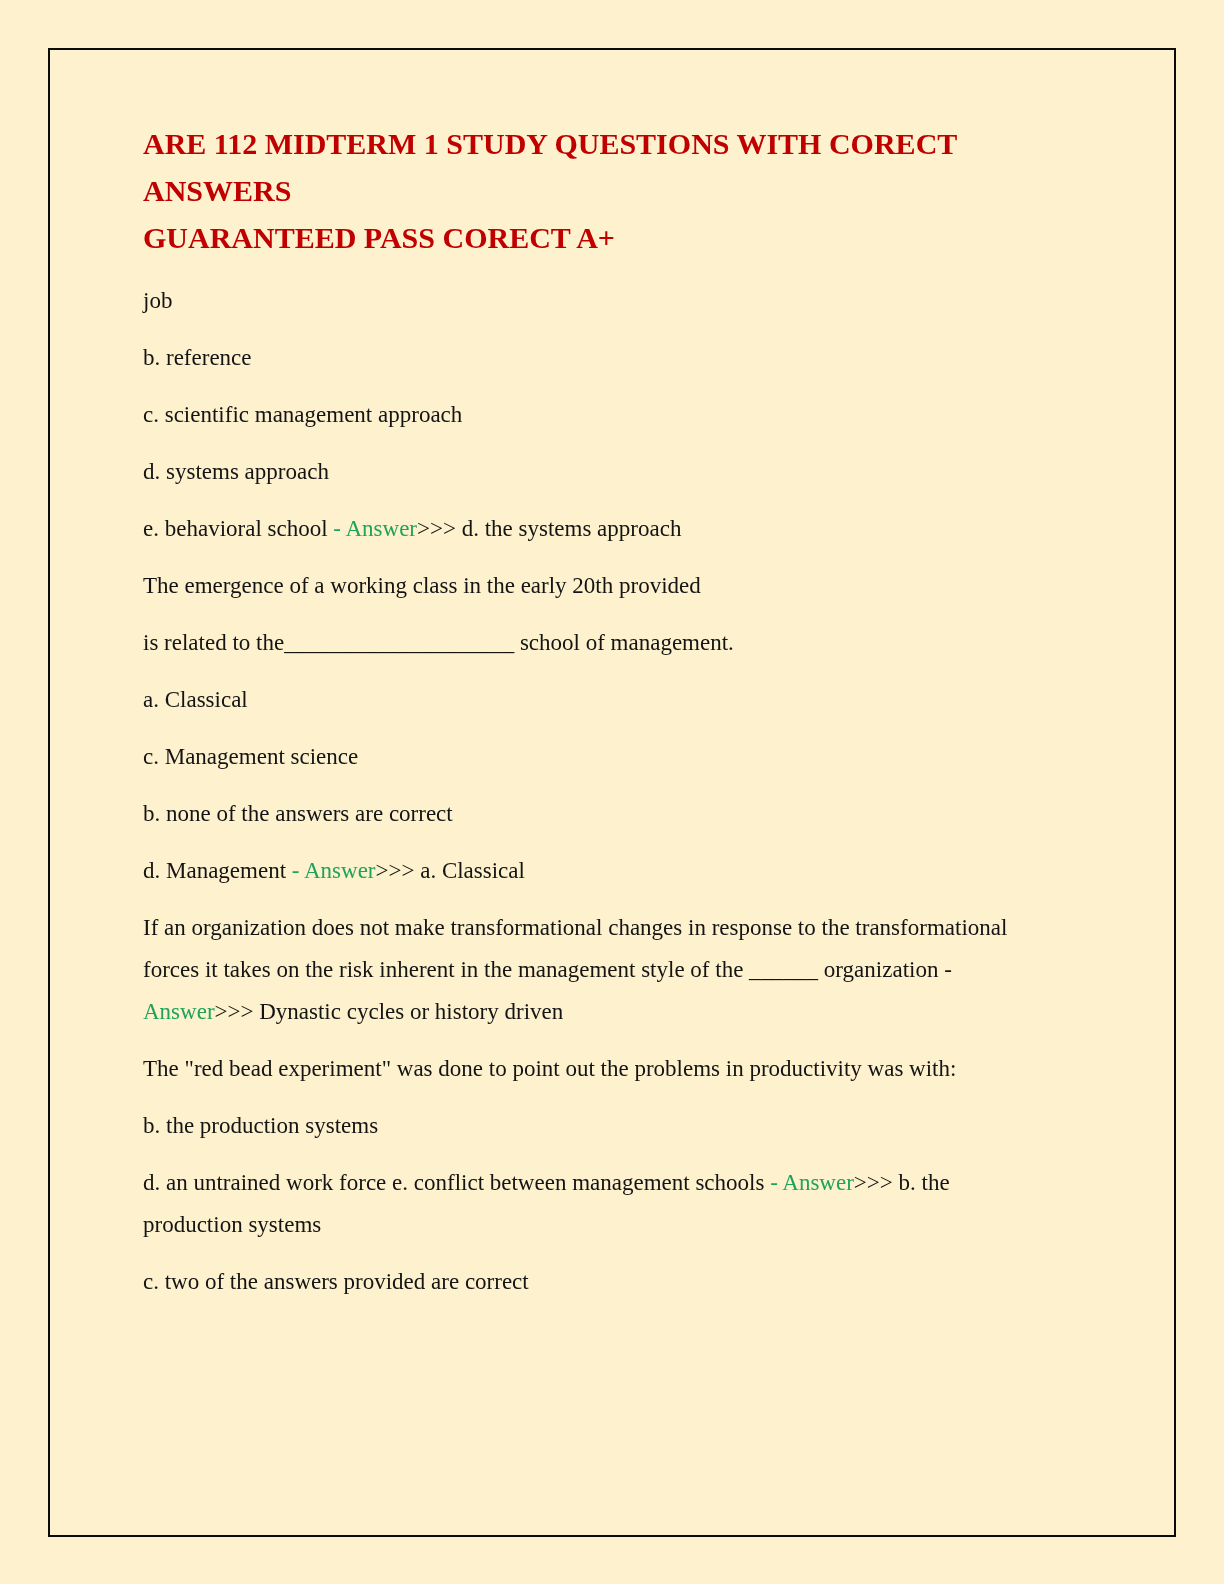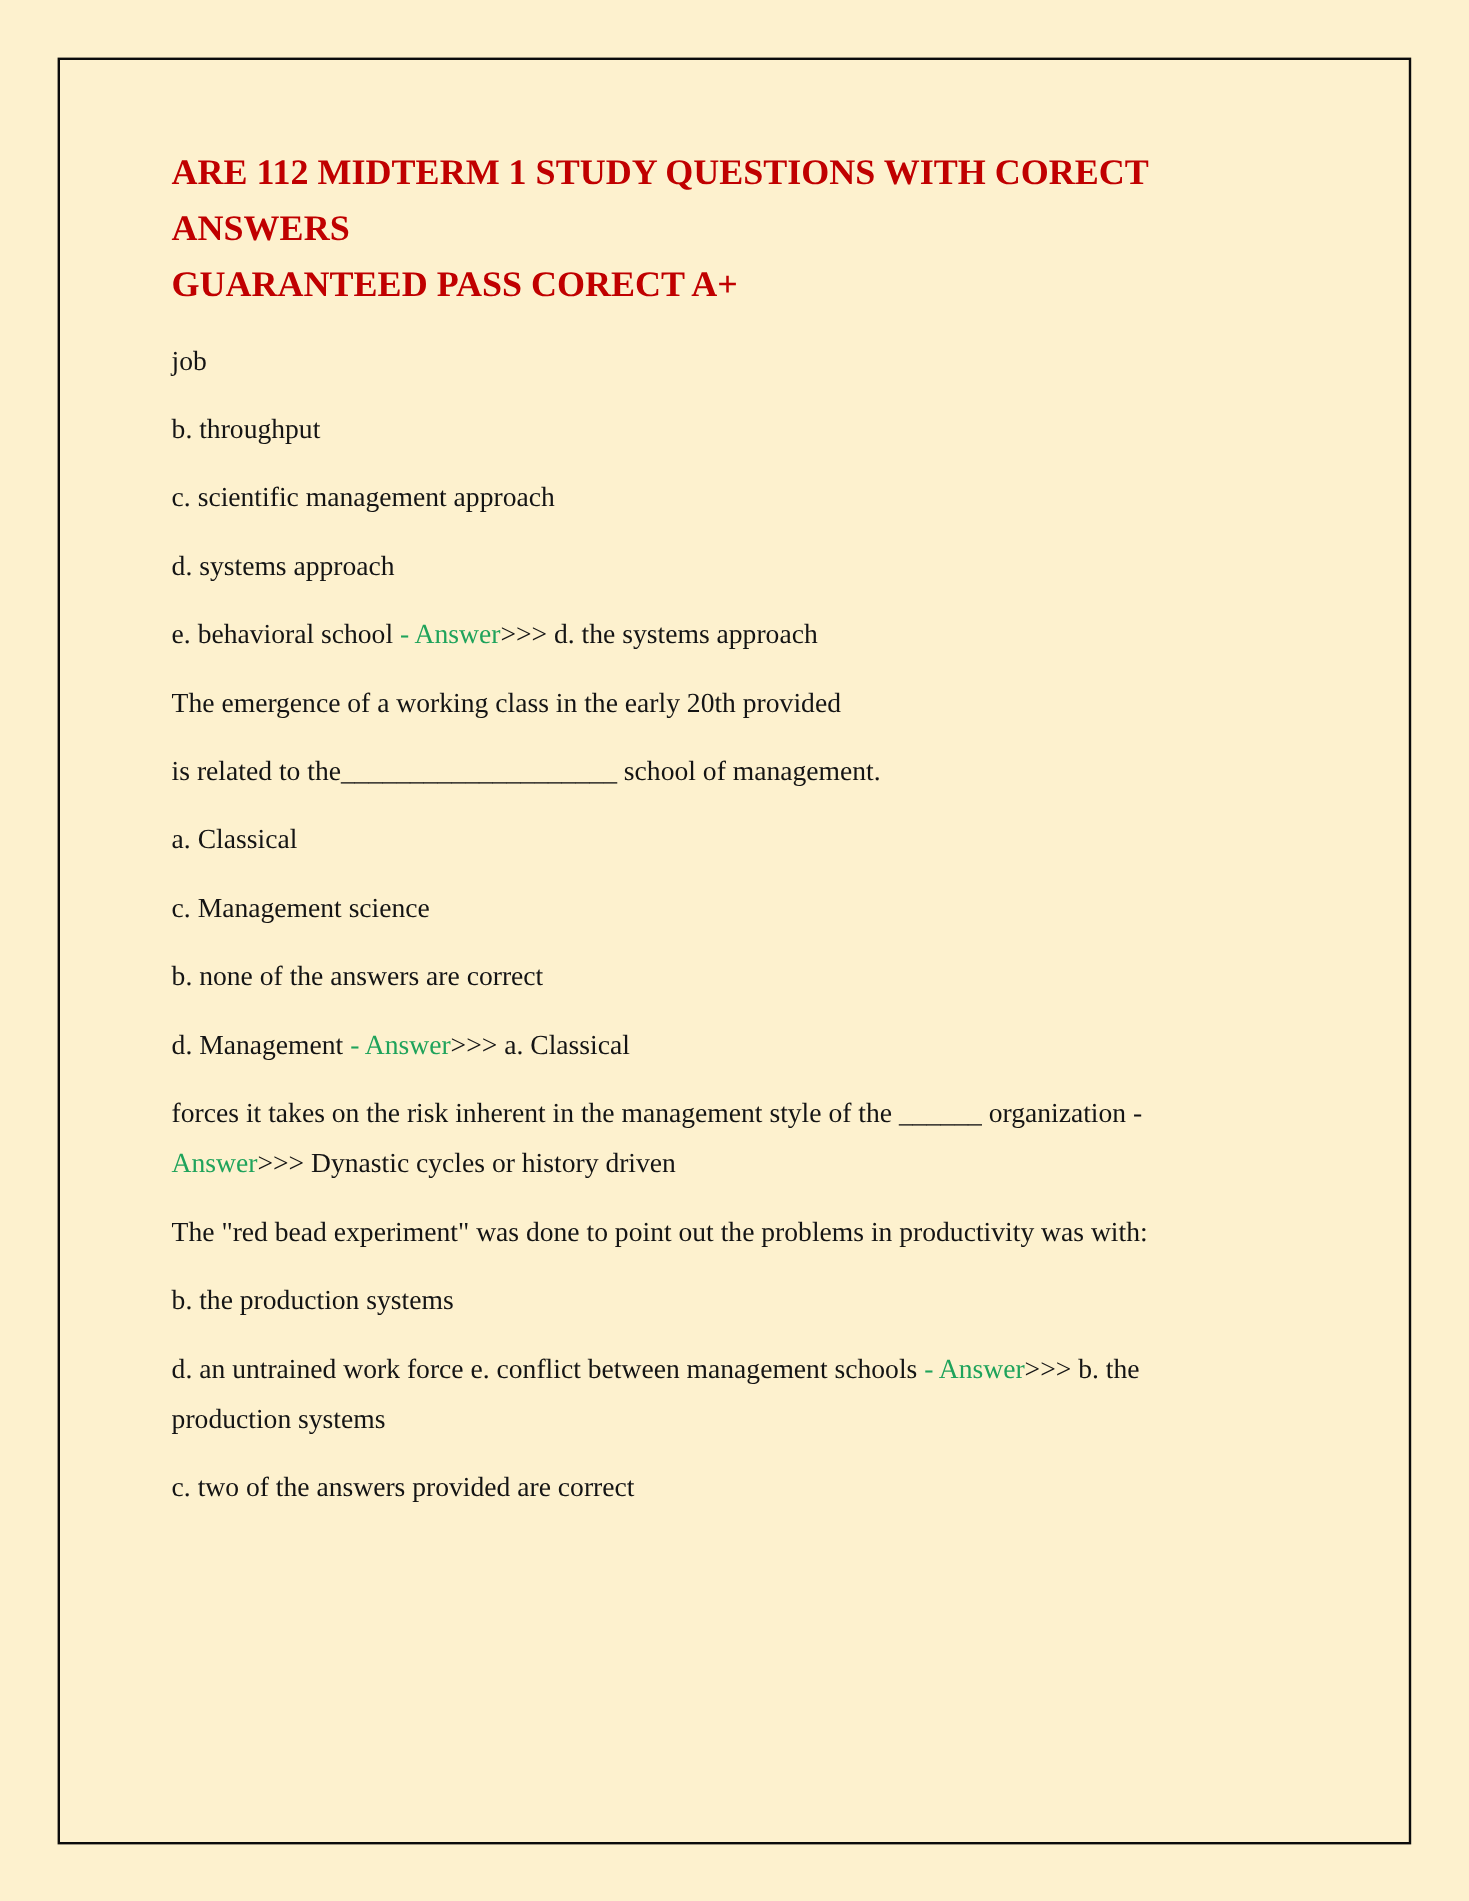--- a/index.html
+++ b/index.html
@@ -54,21 +54,21 @@
 <div class="content">
   <h1 class="doc-title">
     <span class="tline">ARE 112 MIDTERM 1 STUDY QUESTIONS WITH CORECT ANSWERS</span>
     <span class="tline">GUARANTEED PASS CORECT A+</span>
   </h1>
   <div>
       <p class="para">
         <span class="tline"><span class="">job</span></span>
       </p>
       <p class="para">
-        <span class="tline"><span class="">b. throughput</span></span>
+        <span class="tline"><span class="">b. reference</span></span>
       </p>
       <p class="para">
         <span class="tline"><span class="">c. scientific management approach</span></span>
       </p>
       <p class="para">
         <span class="tline"><span class="">d. systems approach</span></span>
       </p>
       <p class="para">
         <span class="tline"><span class="">e. behavioral school </span><span class="green">- Answer</span><span class="">&gt;&gt;&gt; d. the systems approach</span></span>
       </p>
@@ -84,20 +84,21 @@
       <p class="para">
         <span class="tline"><span class="">c. Management science</span></span>
       </p>
       <p class="para">
         <span class="tline"><span class="">b. none of the answers are correct</span></span>
       </p>
       <p class="para">
         <span class="tline"><span class="">d. Management </span><span class="green">- Answer</span><span class="">&gt;&gt;&gt; a. Classical</span></span>
       </p>
       <p class="para">
+        <span class="tline"><span class="">If an organization does not make transformational changes in response to the transformational</span></span>
         <span class="tline"><span class="">forces it takes on the risk inherent in the management style of the ______ organization -</span></span>
         <span class="tline"><span class="green">Answer</span><span class="">&gt;&gt;&gt; Dynastic cycles or history driven</span></span>
       </p>
       <p class="para">
         <span class="tline"><span class="">The "red bead experiment" was done to point out the problems in productivity was with:</span></span>
       </p>
       <p class="para">
         <span class="tline"><span class="">b. the production systems</span></span>
       </p>
       <p class="para">

